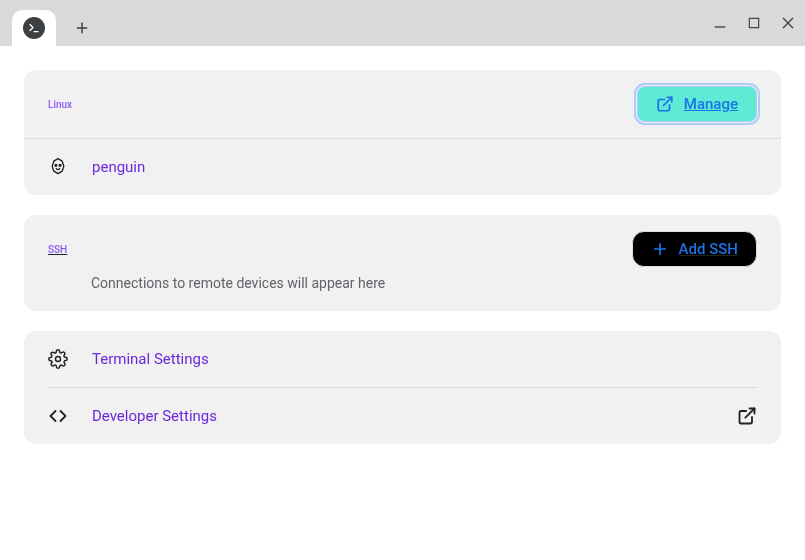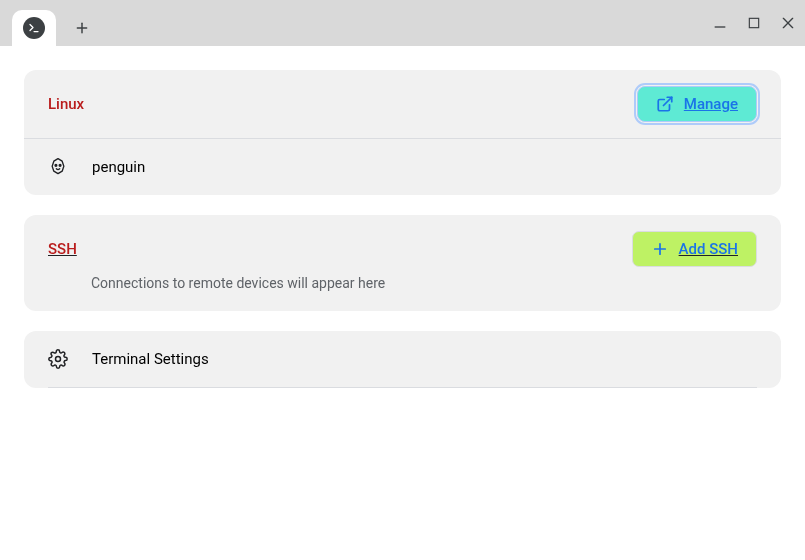--- a/index.html
+++ b/index.html
@@ -80,41 +80,41 @@
     overflow: hidden;
   }
   .card-header {
     display: flex;
     align-items: center;
     justify-content: space-between;
     padding: 16px 24px 16px 24px;
   }
   .card-header.has-sub { padding-bottom: 8px; text-decoration: underline; }
   .card-title {
-    font-size: 15px;
+    font-size: 10px;
     font-weight: 500;
-    color: #b91c1c;
+    color: #8b5cf6;
   }
   .card-sub {
     padding: 0 24px 20px 24px;
     font-size: 14px;
     color: #5f6368;
     margin-left: 43px;
   }
   .btn {
     display: inline-flex;
     align-items: center;
     gap: 10px;
     border: 1px solid #dadce0;
-    background: #bef264;
+    background: #000000;
     color: #1a73e8;
     font-size: 15px;
     font-weight: 500;
     padding: 8px 18px;
-    border-radius: 7px;
+    border-radius: 12px;
     cursor: pointer;
     font-family: inherit;
   }
   .btn.focus {
     outline: 2px solid #aecbfa;
     outline-offset: 1px;
     border-color: #aecbfa;
     border-radius: 8px;
     background: #5eead4;
     text-decoration: underline;
@@ -134,21 +134,21 @@
     width: 20px;
     height: 20px;
     display: flex;
     align-items: center;
     justify-content: center;
     color: #202124;
     flex-shrink: 0;
   }
   .row-label {
     font-size: 15px;
-    color: #000000;
+    color: #6d28d9;
     flex: 1;
   }
   .row-trailing {
     width: 20px;
     height: 20px;
     display: flex;
     align-items: center;
     justify-content: center;
     color: #202124;
   }
@@ -242,15 +242,31 @@
     <div class="row">
       <span class="row-icon">
         <svg width="20" height="20" viewBox="0 0 24 24" fill="none" stroke="#202124" stroke-width="1.8" stroke-linejoin="round" stroke-linecap="round">
           <circle cx="12" cy="12" r="3"></circle>
           <path d="M19.4 15a1.65 1.65 0 0 0 .33 1.82l.06.06a2 2 0 1 1-2.83 2.83l-.06-.06a1.65 1.65 0 0 0-1.82-.33 1.65 1.65 0 0 0-1 1.51V21a2 2 0 0 1-4 0v-.09a1.65 1.65 0 0 0-1-1.51 1.65 1.65 0 0 0-1.82.33l-.06.06a2 2 0 1 1-2.83-2.83l.06-.06a1.65 1.65 0 0 0 .33-1.82 1.65 1.65 0 0 0-1.51-1H3a2 2 0 0 1 0-4h.09a1.65 1.65 0 0 0 1.51-1 1.65 1.65 0 0 0-.33-1.82l-.06-.06a2 2 0 1 1 2.83-2.83l.06.06a1.65 1.65 0 0 0 1.82.33 1.65 1.65 0 0 0 1-1.51V3a2 2 0 0 1 4 0v.09a1.65 1.65 0 0 0 1 1.51 1.65 1.65 0 0 0 1.82-.33l.06-.06a2 2 0 1 1 2.83 2.83l-.06.06a1.65 1.65 0 0 0-.33 1.82 1.65 1.65 0 0 0 1.51 1H21a2 2 0 0 1 0 4h-.09a1.65 1.65 0 0 0-1.51 1z"></path>
         </svg>
       </span>
       <span class="row-label">Terminal Settings</span>
     </div>
     <div class="divider" style="margin:0 24px"></div>
+    <div class="row">
+      <span class="row-icon">
+        <svg width="20" height="20" viewBox="0 0 24 24" fill="none" stroke="#202124" stroke-width="2.2" stroke-linecap="round" stroke-linejoin="round">
+          <polyline points="9 18 3 12 9 6"></polyline>
+          <polyline points="15 6 21 12 15 18"></polyline>
+        </svg>
+      </span>
+      <span class="row-label">Developer Settings</span>
+      <span class="row-trailing">
+        <svg width="20" height="20" viewBox="0 0 24 24" fill="none" stroke="#202124" stroke-width="2.2" stroke-linecap="round" stroke-linejoin="round">
+          <path d="M18 13v6a2 2 0 0 1-2 2H5a2 2 0 0 1-2-2V8a2 2 0 0 1 2-2h6"></path>
+          <polyline points="15 3 21 3 21 9"></polyline>
+          <line x1="10" y1="14" x2="21" y2="3"></line>
+        </svg>
+      </span>
+    </div>
   </div>
 
 </div>
 
 </body></html>

